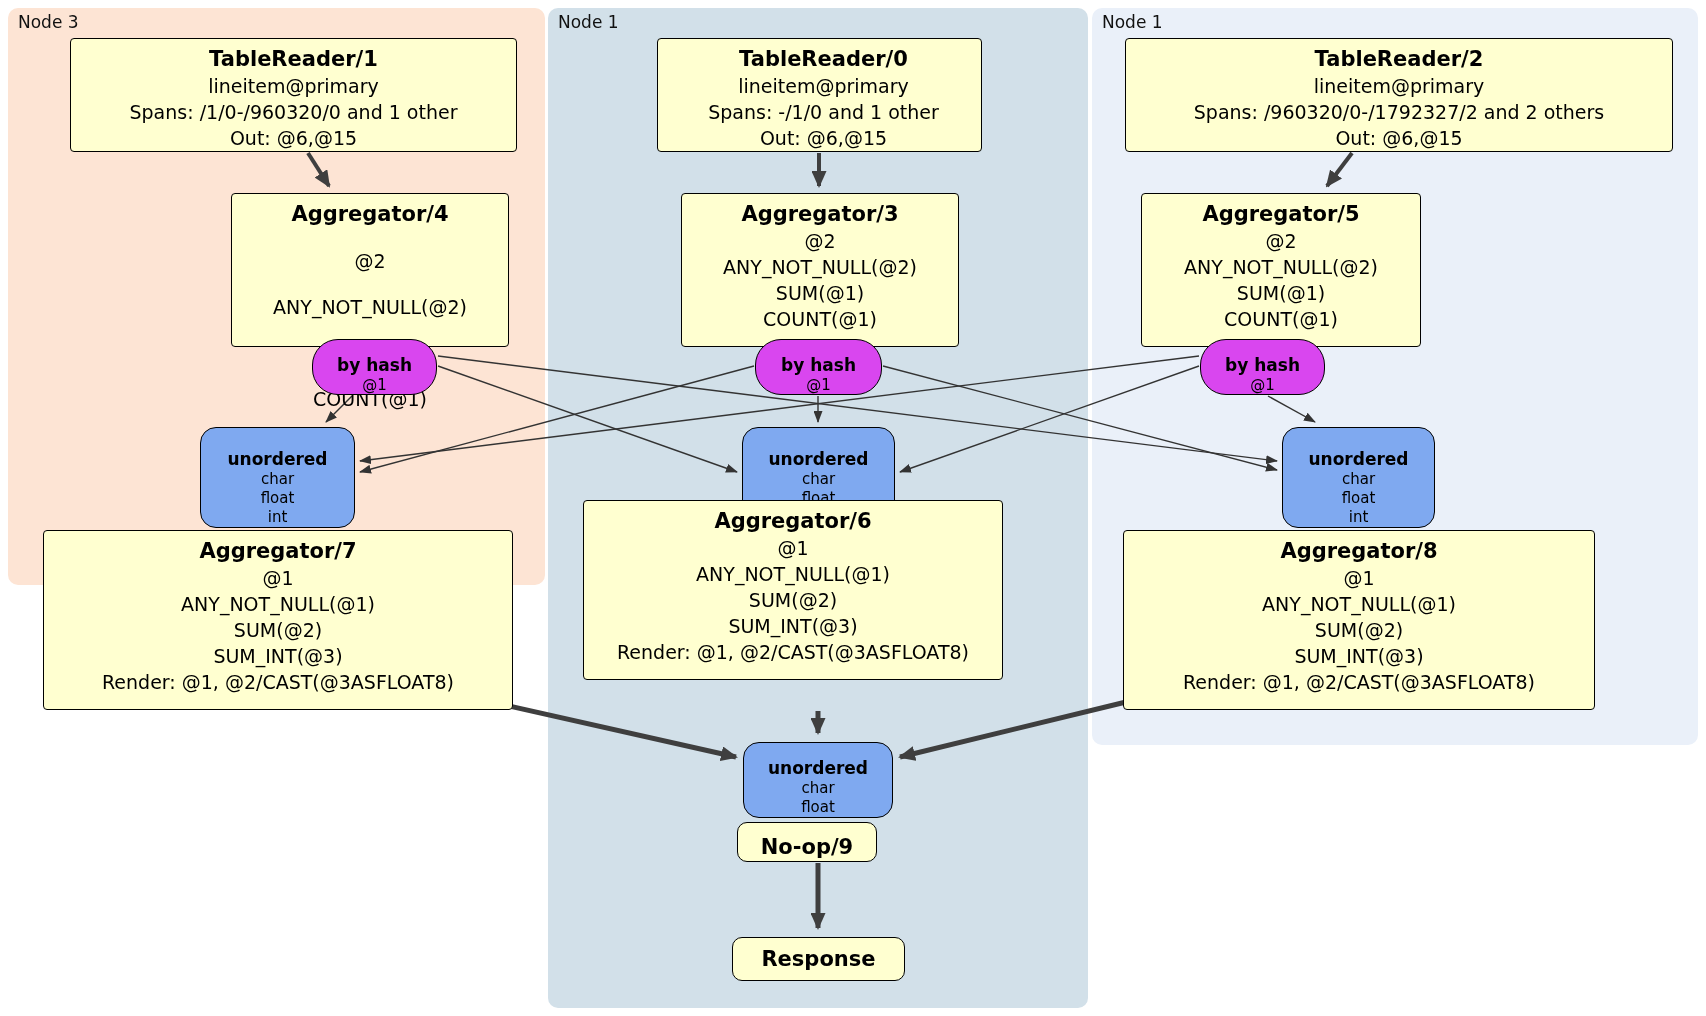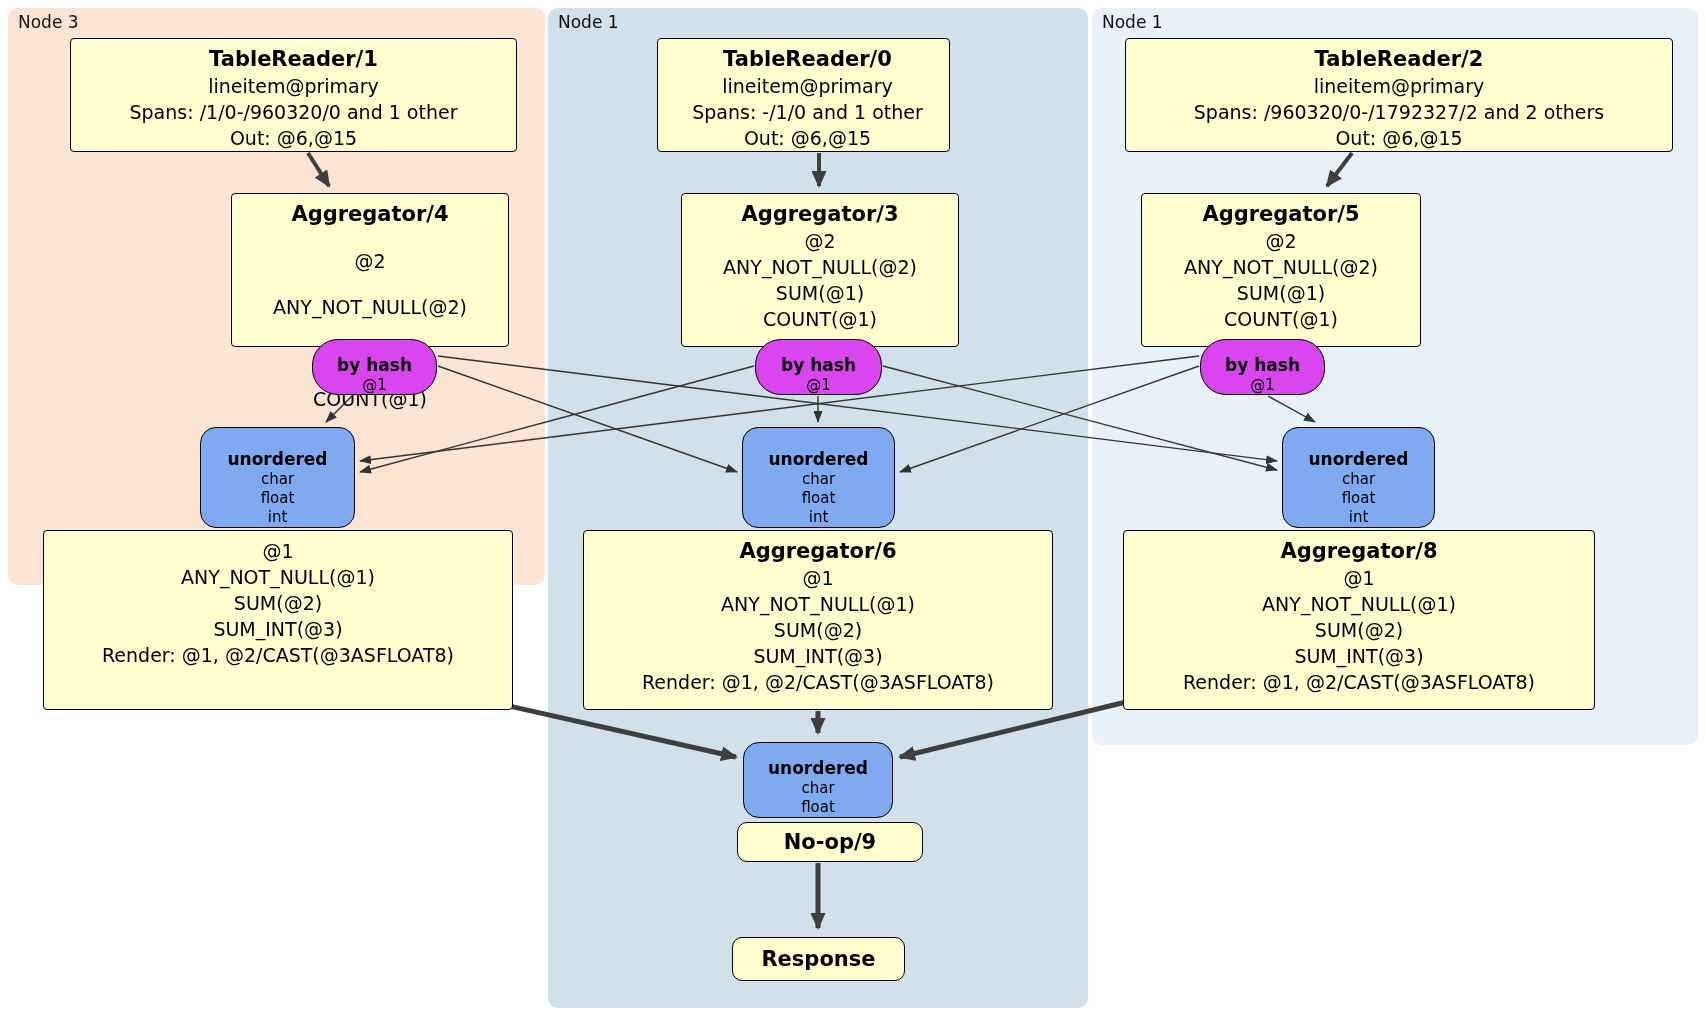--- a/index.html
+++ b/index.html
@@ -17,36 +17,36 @@
   .btitle{font-size:21px;font-weight:bold;line-height:27px;color:#000;}
   .bline{font-size:19px;line-height:26px;color:#000;}
   .rbox{background:#d946ef;border-radius:26px;justify-content:flex-end;}
   .rtitle{font-size:17px;font-weight:bold;line-height:21px;color:#000;}
   .rline{font-size:15px;line-height:18px;color:#000;}
   .sbox{background:#7fa9f0;border-radius:16px;justify-content:flex-end;}
   .stitle{font-size:17px;font-weight:bold;line-height:22px;color:#000;}
   .sline{font-size:15px;line-height:19px;color:#000;}
   .cbox{background:#ffffd0;border-radius:10px;justify-content:center;}
   #tr1{left:70px;top:38px;width:447px;height:114px;}
-  #tr0{left:657px;top:38px;width:293px;height:114px;padding-left:8px;}
+  #tr0{left:657px;top:38px;width:325px;height:114px;padding-left:8px;}
   #tr2{left:1125px;top:38px;width:548px;height:114px;}
   #ag4{left:231px;top:193px;width:278px;height:154px;gap:20px;}
   #ag3{left:681px;top:193px;width:278px;height:154px;}
   #ag5{left:1125px;top:193px;width:280px;height:154px;margin-left:16px;}
   #bh3{left:312px;top:339px;width:125px;height:56px;}
   #bh1{left:755px;top:339px;width:127px;height:56px;}
   #bh2{left:1200px;top:339px;width:125px;height:56px;}
   #un3{left:200px;top:427px;width:155px;height:101px;}
   #un1{left:742px;top:427px;width:153px;height:101px;}
   #un2{left:1282px;top:427px;width:153px;height:101px;}
   #ag7{left:43px;top:530px;width:470px;height:180px;}
-  #ag6{left:583px;top:530px;width:470px;height:180px;}
+  #ag6{left:583px;top:500px;width:420px;height:180px;}
   #ag8{left:1123px;top:530px;width:472px;height:180px;}
   #unf{left:743px;top:742px;width:150px;height:76px;}
-  #noop{left:737px;top:822px;width:186px;height:40px;}
+  #noop{left:737px;top:822px;width:140px;height:40px;justify-content:flex-end;}
   #resp{left:732px;top:937px;width:173px;height:44px;}
 </style>
 </head>
 <body>
 
 <div class="stage">
 
   <div class="panel" id="p3">
     <div class="panel-label">Node 3</div>
   </div>
@@ -103,20 +103,21 @@
     <div class="rtitle">by hash</div>
     <div class="rline">@1</div>
   </div>
   <div class="box sbox" id="un3">
     <div class="stitle">unordered</div>
     <div class="sline">char</div>
     <div class="sline">float</div>
     <div class="sline">int</div>
   </div>
   <div class="box ybox" id="ag7">
+    <div class="btitle">Aggregator/7</div>
     <div class="bline">@1</div>
     <div class="bline">ANY_NOT_NULL(@1)</div>
     <div class="bline">SUM(@2)</div>
     <div class="bline">SUM_INT(@3)</div>
     <div class="bline">Render: @1, @2/CAST(@3ASFLOAT8)</div>
   </div>
 
   <div class="box ybox" id="tr0">
     <div class="btitle">TableReader/0</div>
     <div class="bline">lineitem@primary</div>

